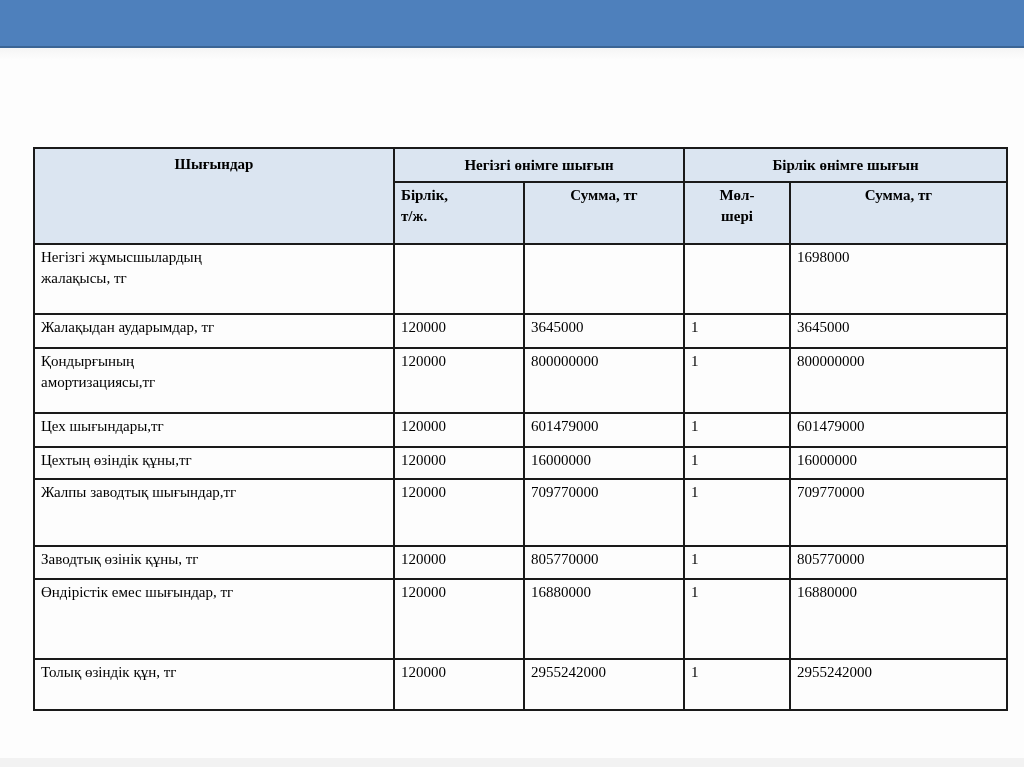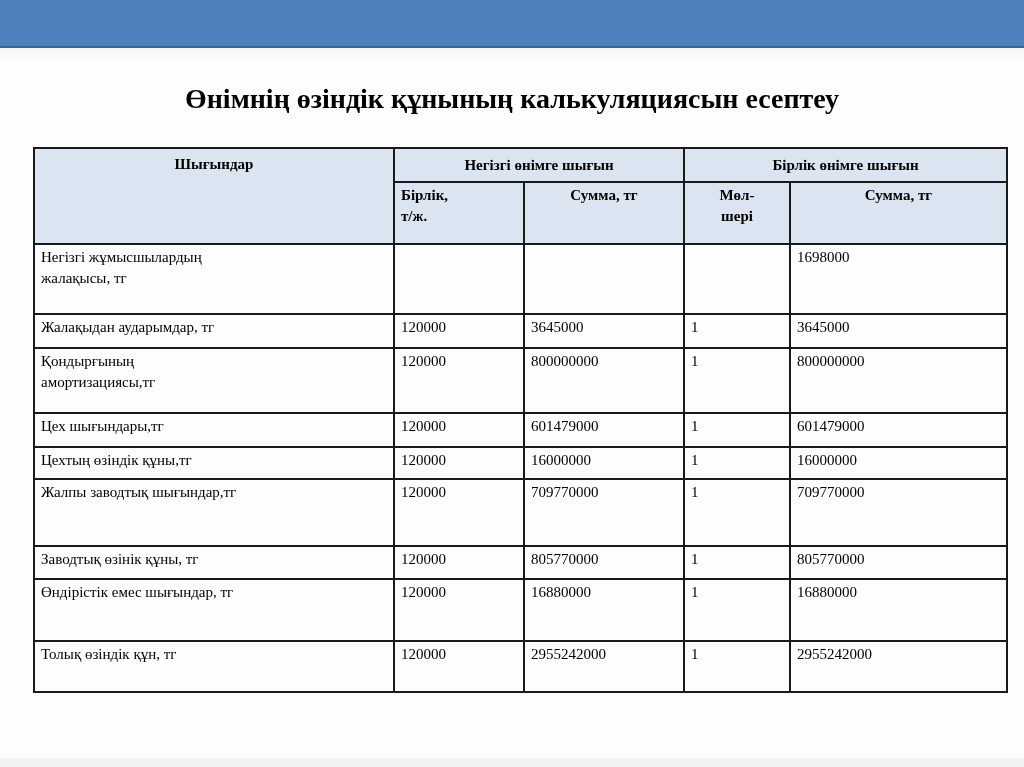--- a/index.html
+++ b/index.html
@@ -72,21 +72,20 @@
   td.label { text-align: left; }
   td.num   { }
 </style>
 </head>
 <body>
 
 <div class="slide">
   <div class="top-bar"></div>
   <div class="under-bar-shade"></div>
 
-  <div class="title">Өнімнің өзіндік құнының калькуляциясын есептеу</div>
 
   <table class="cost">
     <colgroup>
       <col style="width:360px">
       <col style="width:130px">
       <col style="width:160px">
       <col style="width:106px">
       <col style="width:217px">
     </colgroup>
     <thead>
@@ -149,21 +148,21 @@
         <td class="num">1</td>
         <td class="num">709770000</td>
       </tr>
       <tr style="height:33px;">
         <td class="label pre">Заводтық өзінік құны, тг</td>
         <td class="num">120000</td>
         <td class="num">805770000</td>
         <td class="num">1</td>
         <td class="num">805770000</td>
       </tr>
-      <tr style="height:62px;">
+      <tr style="height:80px;">
         <td class="label pre">Өндірістік емес шығындар, тг</td>
         <td class="num">120000</td>
         <td class="num">16880000</td>
         <td class="num">1</td>
         <td class="num">16880000</td>
       </tr>
       <tr style="height:51px;">
         <td class="label pre">Толық өзіндік құн, тг</td>
         <td class="num">120000</td>
         <td class="num">2955242000</td>

